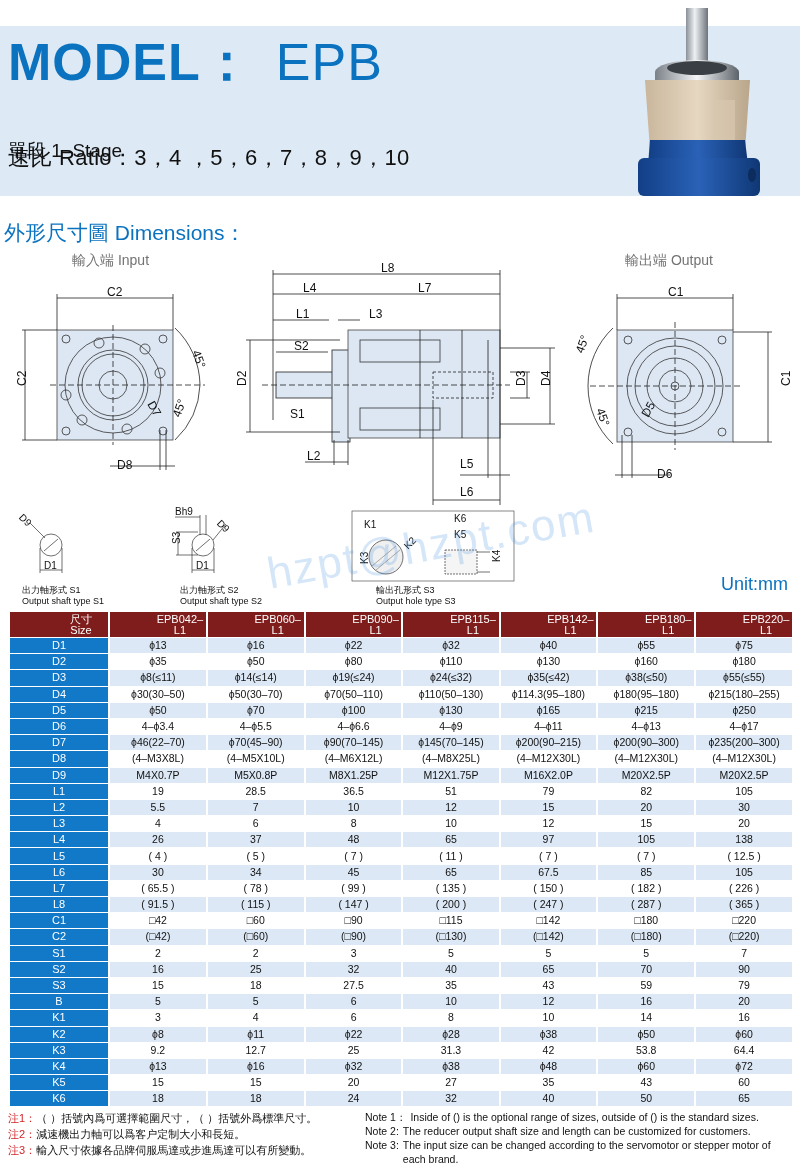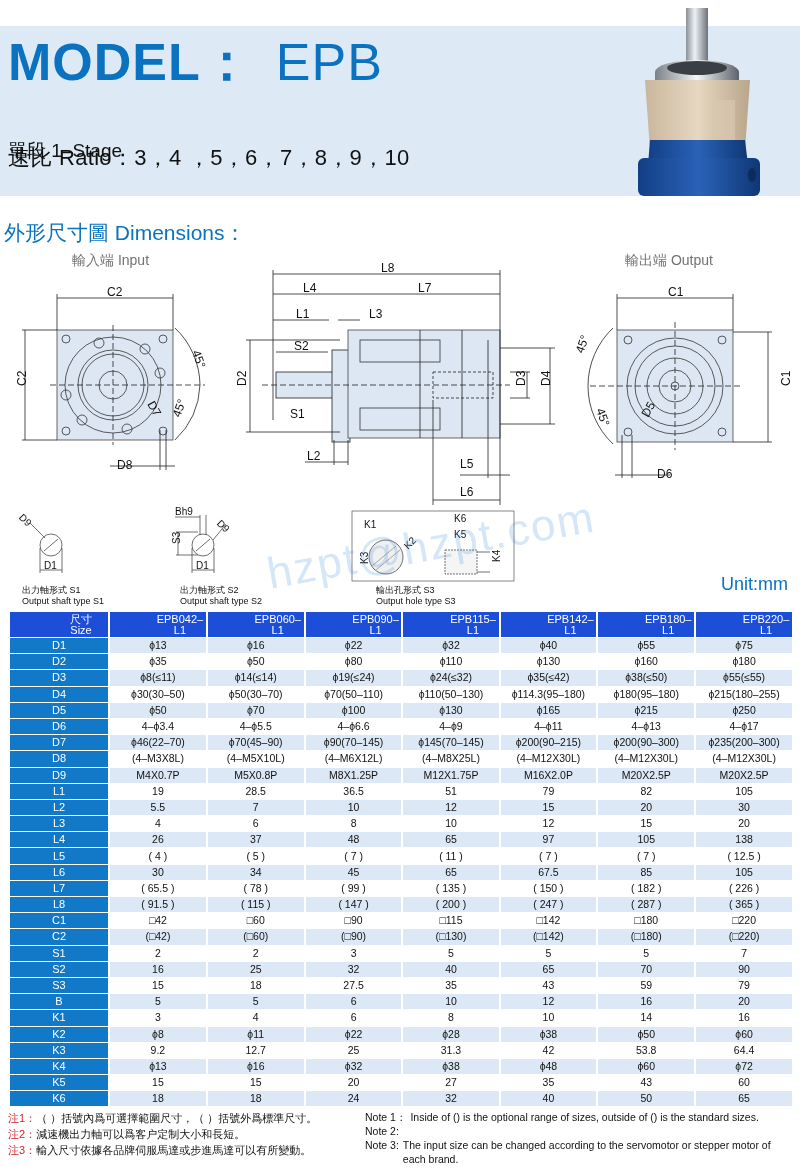--- a/index.html
+++ b/index.html
@@ -11,21 +11,21 @@
   .ratio { position: absolute; left: 8px; top: 143px; font-size: 22px; color: #111; letter-spacing: 0.3px; }
   .product { position: absolute; left: 620px; top: 0; width: 175px; height: 210px; }
   .dim-title { position: absolute; left: 4px; top: 219px; font-size: 21px; color: #0a72bf; }
   .view-label { position: absolute; font-size: 14px; color: #737373; }
   .drawings { position: absolute; left: 0; top: 260px; width: 800px; height: 250px; }
   .small-drawings { position: absolute; left: 0; top: 505px; width: 800px; height: 105px; }
   .cap { position: absolute; font-size: 9px; line-height: 11px; color: #111; }
   .unit { position: absolute; right: 12px; top: 574px; font-size: 18px; color: #0a72bf; margin-left: 39px; }
   .watermark { position: absolute; left: 265px; top: 520px; font-size: 44px; color: rgba(60,140,220,0.22); transform: rotate(-10deg); letter-spacing: 2px; pointer-events: none; }
   table.spec { position: absolute; left: 8px; top: 611px; width: 786px; border-collapse: separate; border-spacing: 2px 1px; font-size: 10.5px; }
-  table.spec th { background: #1d4ed8; color: #fff; font-weight: normal; height: 25px; font-size: 11px; line-height: 11px; padding-left: 44px; }
+  table.spec th { background: #7f1d1d; color: #fff; font-weight: normal; height: 25px; font-size: 11px; line-height: 11px; padding-left: 44px; }
   table.spec td { text-align: center; height: 15.2px; line-height: 15px; padding: 0; }
   table.spec td.rowhead { background: #1278c8; color: #fff; width: 98px; font-size: 11px; }
   table.spec tr:nth-child(odd) td.val { background: #dce8f5; }
   table.spec tr:nth-child(even) td.val { background: #ffffff; }
   .notes-cn { position: absolute; left: 8px; top: 1110px; font-size: 11px; line-height: 16px; }
   .notes-cn .lbl { color: #d3262b; }
   .notes-en { position: absolute; left: 354px; top: 1110px; font-size: 10.5px; line-height: 14px; width: 440px; }
   .notes-en .row { display: flex; }
   .notes-en .lbl { white-space: nowrap; margin-right: 4px; padding-left: 11px; }
 </style>
@@ -589,18 +589,19 @@
   <div><span class="lbl">注2：</span><span>減速機出力軸可以爲客户定制大小和長短。</span></div>
   <div><span class="lbl">注3：</span><span>輸入尺寸依據各品牌伺服馬達或步進馬達可以有所變動。</span></div>
 </div>
 <div class="notes-en">
   <div class="row">
       <span class="lbl">Note 1：</span>
       <span>Inside of () is the optional range of sizes, outside of () is the standard sizes.</span>
     </div>
   <div class="row">
       <span class="lbl">Note 2:</span>
+      <span>The reducer output shaft size and length can be customized for customers.</span>
     </div>
   <div class="row">
       <span class="lbl">Note 3:</span>
       <span>The input size can be changed according to the servomotor or stepper motor of each brand.</span>
     </div>
 </div>
 
 </body></html>

